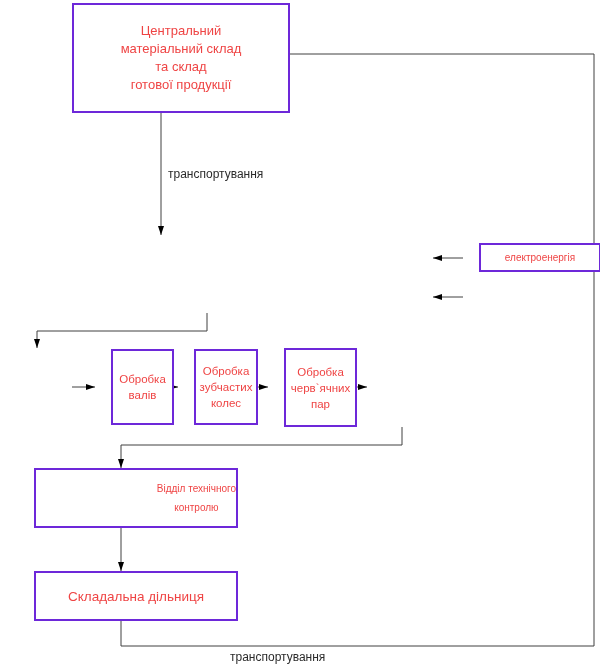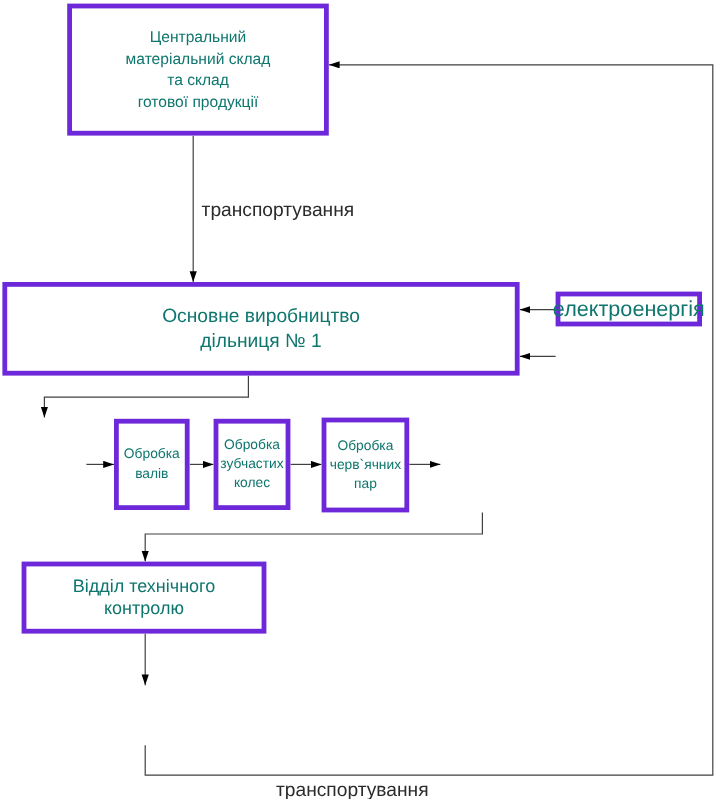--- a/index.html
+++ b/index.html
@@ -19,44 +19,45 @@
     position: absolute;
     left: 0;
     top: 0;
     width: 600px;
     height: 666px;
   }
   .box {
     position: absolute;
     box-sizing: border-box;
     background: #ffffff;
-    border: 4px solid #6d28d9;
+    border: 2px solid #6d28d9;
     display: flex;
     align-items: center;
     justify-content: center;
     text-align: center;
     white-space: pre-line;
-    color: #0f766e;
+    color: #ef4444;
+    margin-left: 16px;
   }
   .box-warehouse   { left: 56px;  top: 3px;   width: 218px; height: 110px; font-size: 13px; line-height: 18px; }
   .box-main        { left: 2px;   top: 235px; width: 431px; height: 78px;  font-size: 16px; line-height: 21px; }
-  .box-energy      { left: 463px; width: 122px; height: 29px; font-size: 18px; }
+  .box-energy      { left: 463px; width: 122px; height: 29px; font-size: 10px; }
   .box-electricity { top: 243px; }
   .box-heat        { top: 283px; }
   .box-stage       { top: 348px; font-size: 11.5px; line-height: 16px; }
   .box-stage1 { left: 3px;   width: 69px; height: 77px; }
   .box-stage2 { left: 95px;  top: 349px; width: 63px; height: 76px; }
   .box-stage3 { left: 178px; top: 349px; width: 64px; height: 76px; }
   .box-stage4 { left: 268px; width: 73px; height: 79px; }
   .box-stage5 { left: 367px; width: 66px; height: 79px; }
-  .box-qc       { left: 18px; top: 468px; width: 204px; height: 60px; font-size: 15px; line-height: 19px; }
+  .box-qc       { left: 18px; top: 468px; width: 204px; height: 60px; font-size: 10px; line-height: 19px; justify-content: flex-end; }
   .box-assembly { left: 18px; top: 571px; width: 204px; height: 50px; font-size: 13.5px; }
   .edge-label {
     position: absolute;
-    font-size: 16px;
+    font-size: 12px;
     color: #2b2b2b;
     white-space: nowrap;
   }
   .edge-label-top    { left: 168px; top: 167px; }
   .edge-label-bottom { left: 230px; top: 650px; }
 </style>
 </head>
 <body>
 
 <div class="canvas">
@@ -80,24 +81,20 @@
     <path d="M463,297 L433,297" fill="none" stroke="#404040" stroke-width="1" marker-end="url(#arr)"></path>
   </svg>
 
   <div class="box box-warehouse">
     <span>Центральний
 матеріальний склад
 та склад
 готової продукції</span>
   </div>
 
-  <div class="box box-main">
-    <span>Основне виробництво
-дільниця № 1</span>
-  </div>
 
   <div class="box box-energy box-electricity">
     <span>електроенергія</span>
   </div>
 
 
 
   <div class="box box-stage box-stage2">
     <span>Обробка
 валів</span>
@@ -114,18 +111,21 @@
 черв`ячних
 пар</span>
   </div>
 
 
   <div class="box box-qc">
     <span>Відділ технічного
 контролю</span>
   </div>
 
+  <div class="box box-assembly">
+    <span>Складальна дільниця</span>
+  </div>
 
   <div class="edge-label edge-label-top">транспортування</div>
 
   <div class="edge-label edge-label-bottom">транспортування</div>
 
 </div>
 
 </body></html>

